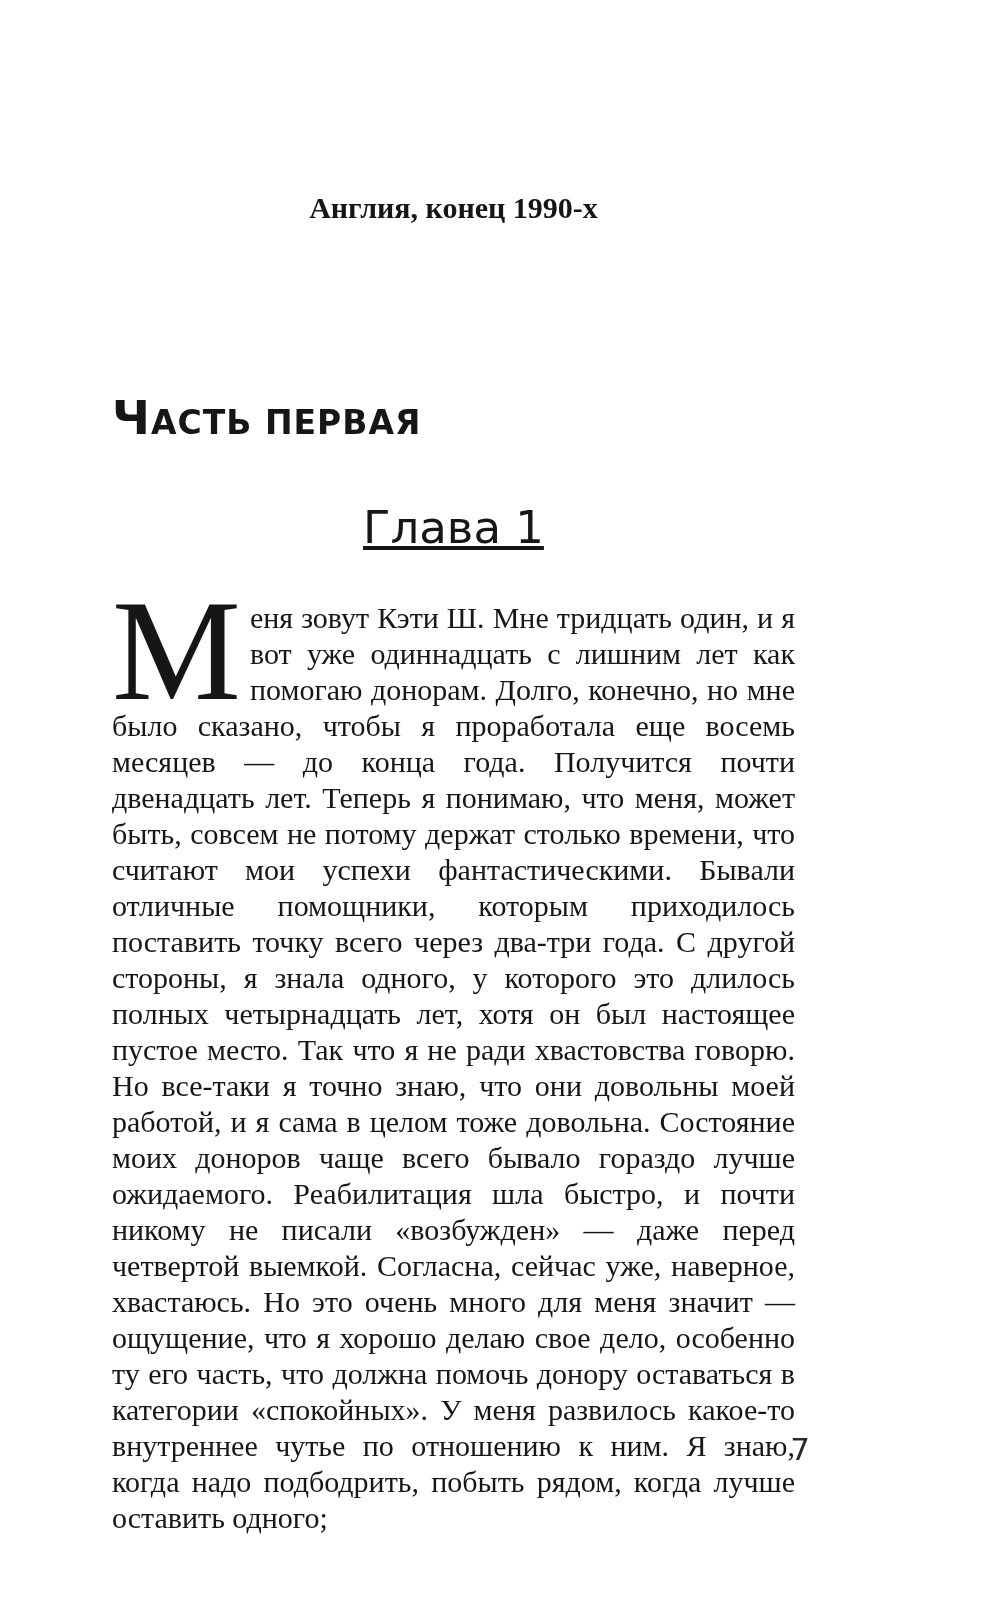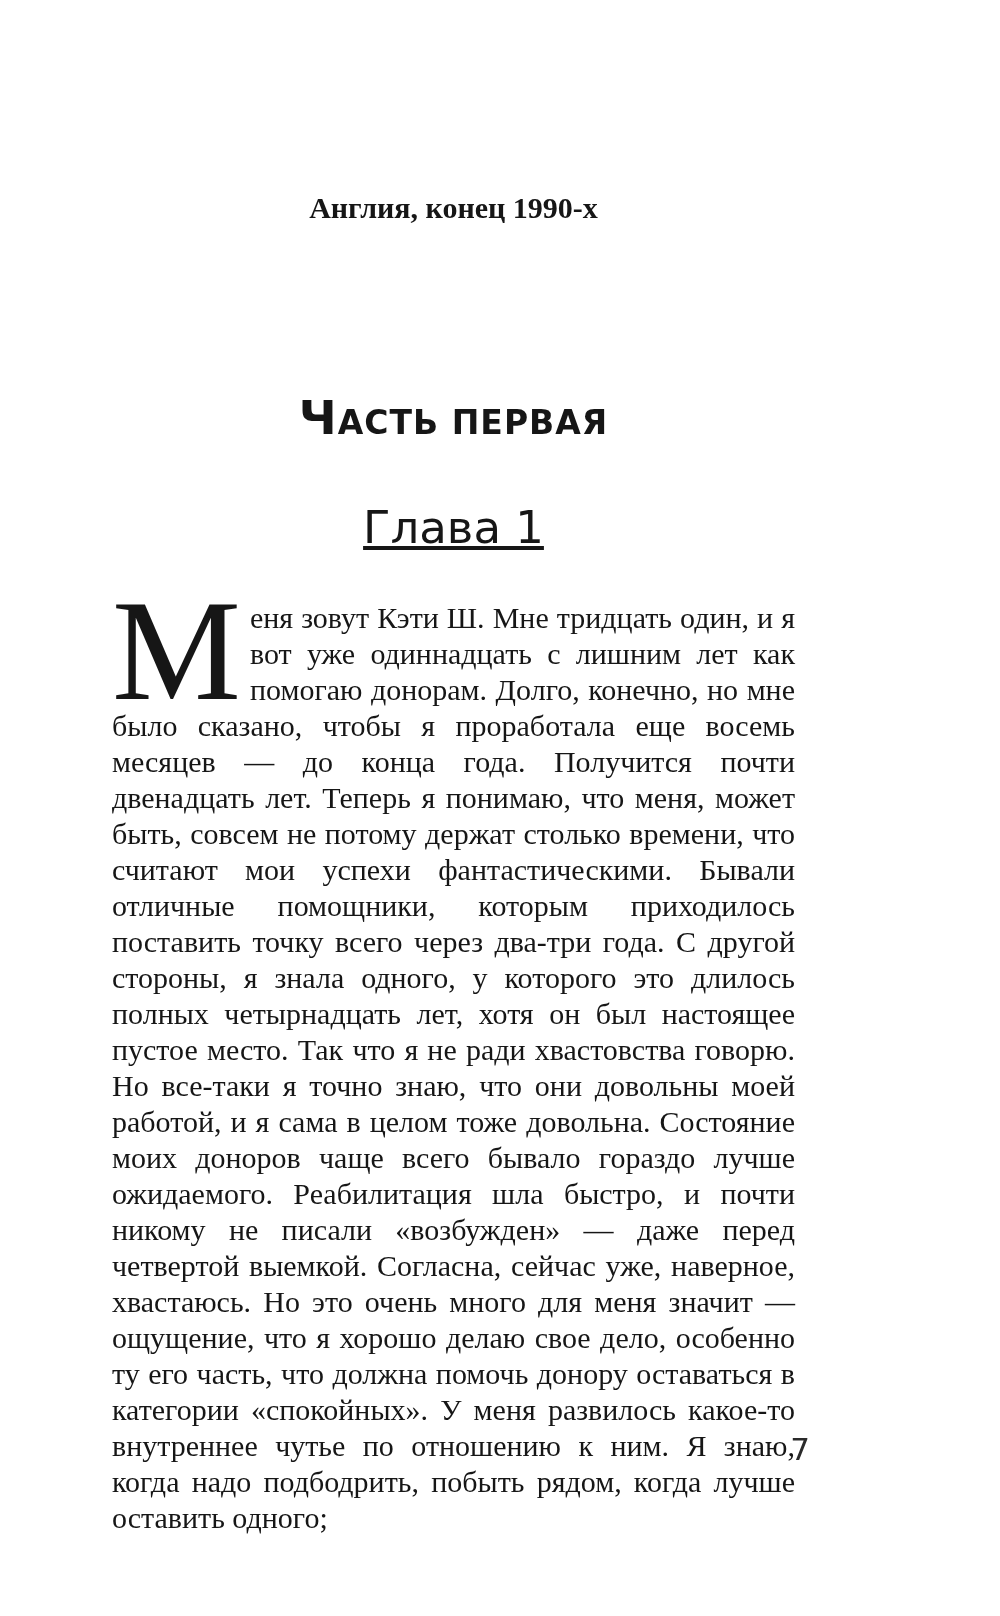--- a/index.html
+++ b/index.html
@@ -27,21 +27,20 @@
     font-size: 30px;
     line-height: 34px;
     white-space: nowrap;
   }
   
   .part-title {
     position: absolute;
     left: 112px;
     top: 396px;
     width: 683px;
-    text-align: center;
     font-family: "DejaVu Sans", sans-serif;
     font-weight: bold;
     font-size: 33px;
     letter-spacing: 1px;
     line-height: 44px;
     white-space: nowrap;
   }
   .part-title .initial {
     font-size: 47px;
     letter-spacing: 1px;

